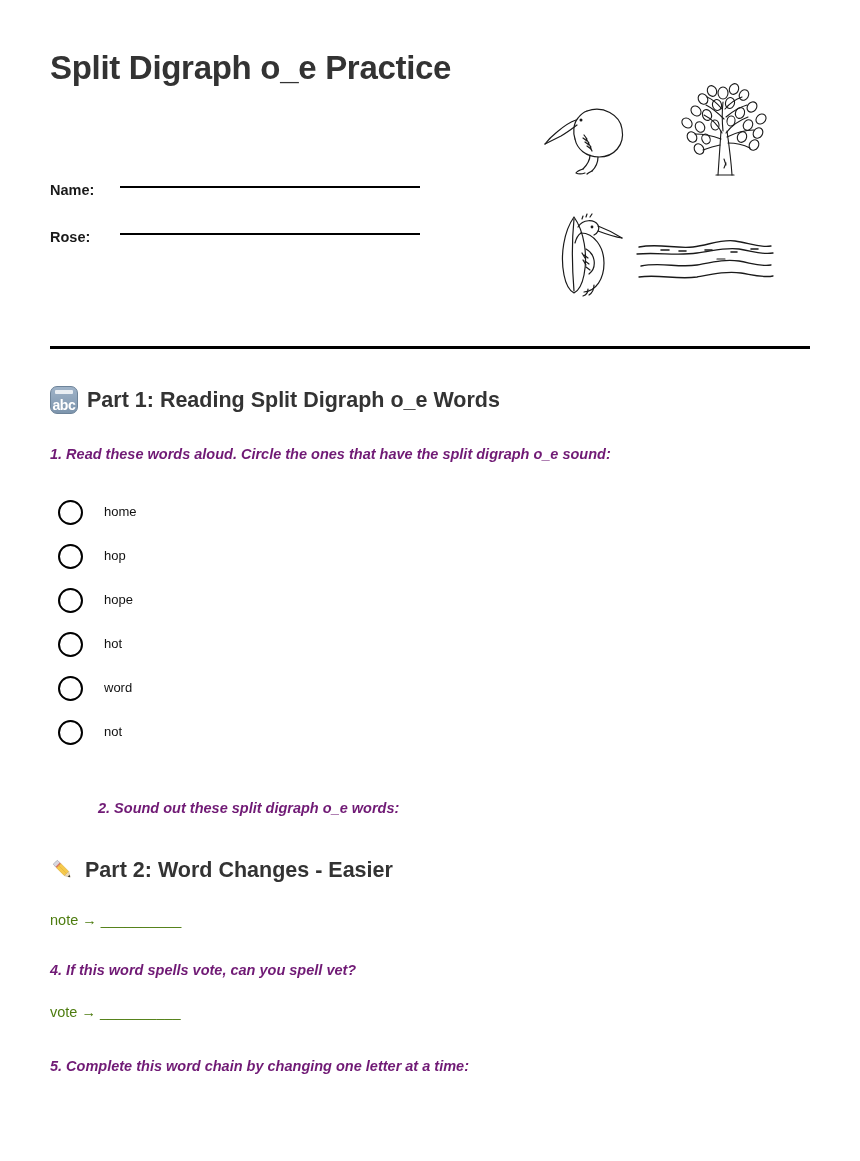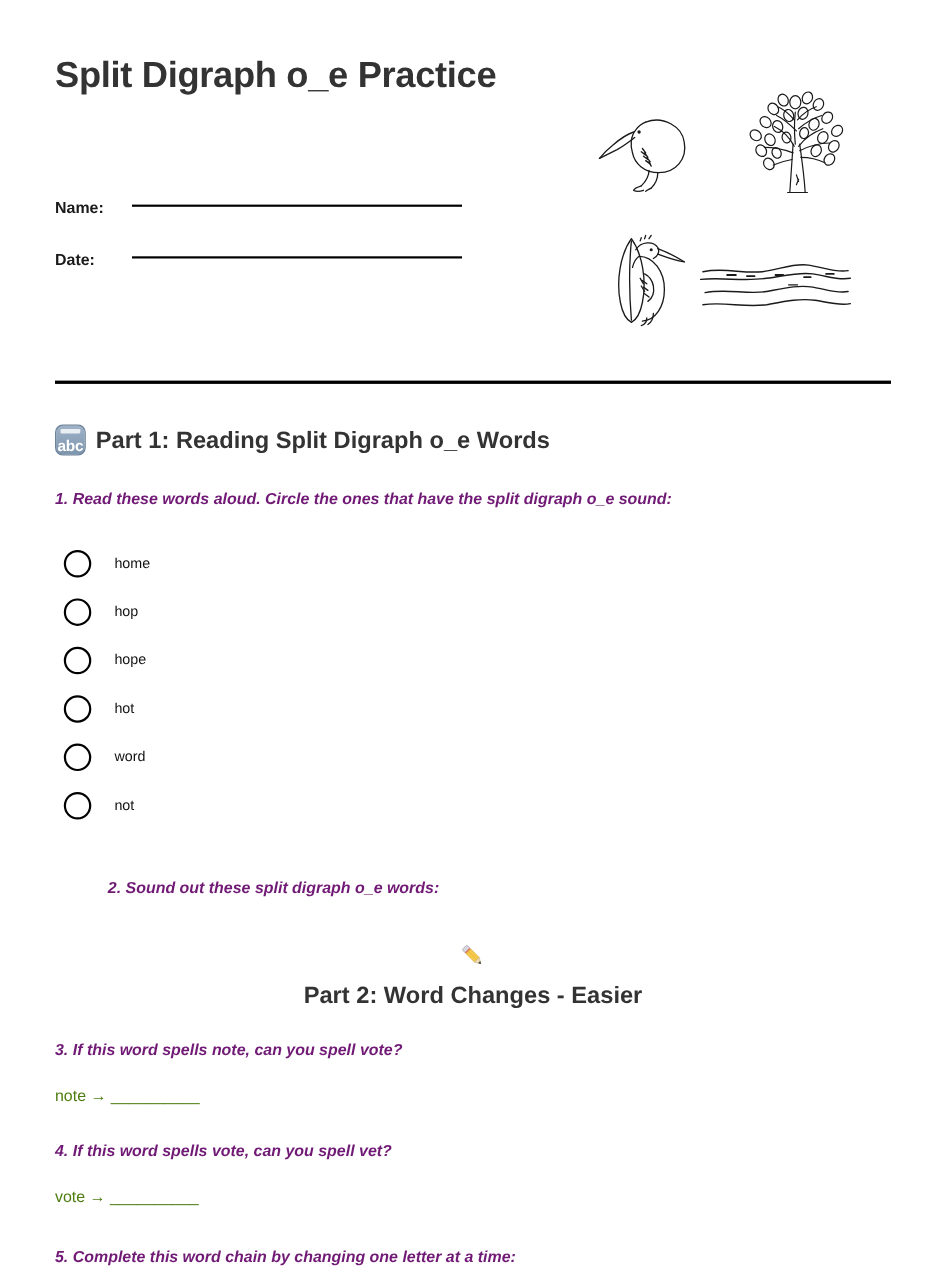--- a/index.html
+++ b/index.html
@@ -113,21 +113,20 @@
     gap: 9px;
     margin: 0 0 30px 0;
     font-size: 21.5px;
     font-weight: bold;
     color: #333333;
     line-height: 28px;
   }
   .section-head.part2 {
     margin-top: 38px;
     margin-bottom: 26px;
-    flex-direction: column;
   }
 
   
   .icon-abc {
     width: 28px;
     height: 28px;
     border-radius: 7px;
     background: linear-gradient(#9fb3c8, #7d95ad);
     border: 1px solid #6d8399;
     box-sizing: border-box;
@@ -225,21 +224,21 @@
 
   <div class="header-zone">
     <h1 class="doc-title">Split Digraph o_e Practice</h1>
 
     <div class="field-row name">
       <span class="field-label">Name:</span>
       <span class="field-line"></span>
     </div>
 
     <div class="field-row date">
-      <span class="field-label">Date:</span>
+      <span class="field-label">Rose:</span>
       <span class="field-line"></span>
     </div>
   </div>
 
   <div class="art-zone">
 
     <div class="art art-kiwi">
       <svg width="100" height="80" viewBox="0 0 100 80" fill="none" stroke="#1a1a1a" stroke-width="1.2" stroke-linecap="round" stroke-linejoin="round">
         <path d="M47 16 C63 10 80 20 82 34 C85 50 74 62 59 62 C46 62 37 54 35 44"></path>
         <path d="M35 44 C33 38 33 29 38 23 C41 19 44 17 47 16"></path>
@@ -394,21 +393,20 @@
             <rect x="10" y="7" width="6" height="11" fill="#f7c94b" stroke="#d9a92e" stroke-width="0.6"></rect>
             <path d="M10 18 h6 l-3 5 Z" fill="#f0dcb4" stroke="#c9b489" stroke-width="0.6"></path>
             <path d="M11.6 21 h2.8 l-1.4 2.3 Z" fill="#3a3a3a"></path>
             <line x1="13" y1="7" x2="13" y2="18" stroke="#e0b63c" stroke-width="0.6"></line>
           </g>
         </svg>
       </span>
       <span>Part 2: Word Changes - Easier</span>
     </h2>
 
-    <p class="prompt q34">3. If this word spells note, can you spell vote?</p>
     <p class="answer-line">note → __________</p>
 
     <p class="prompt q34">4. If this word spells vote, can you spell vet?</p>
     <p class="answer-line">vote → __________</p>
 
     <p class="prompt q5">5. Complete this word chain by changing one letter at a time:</p>
 
   </div>
 
 </div>

